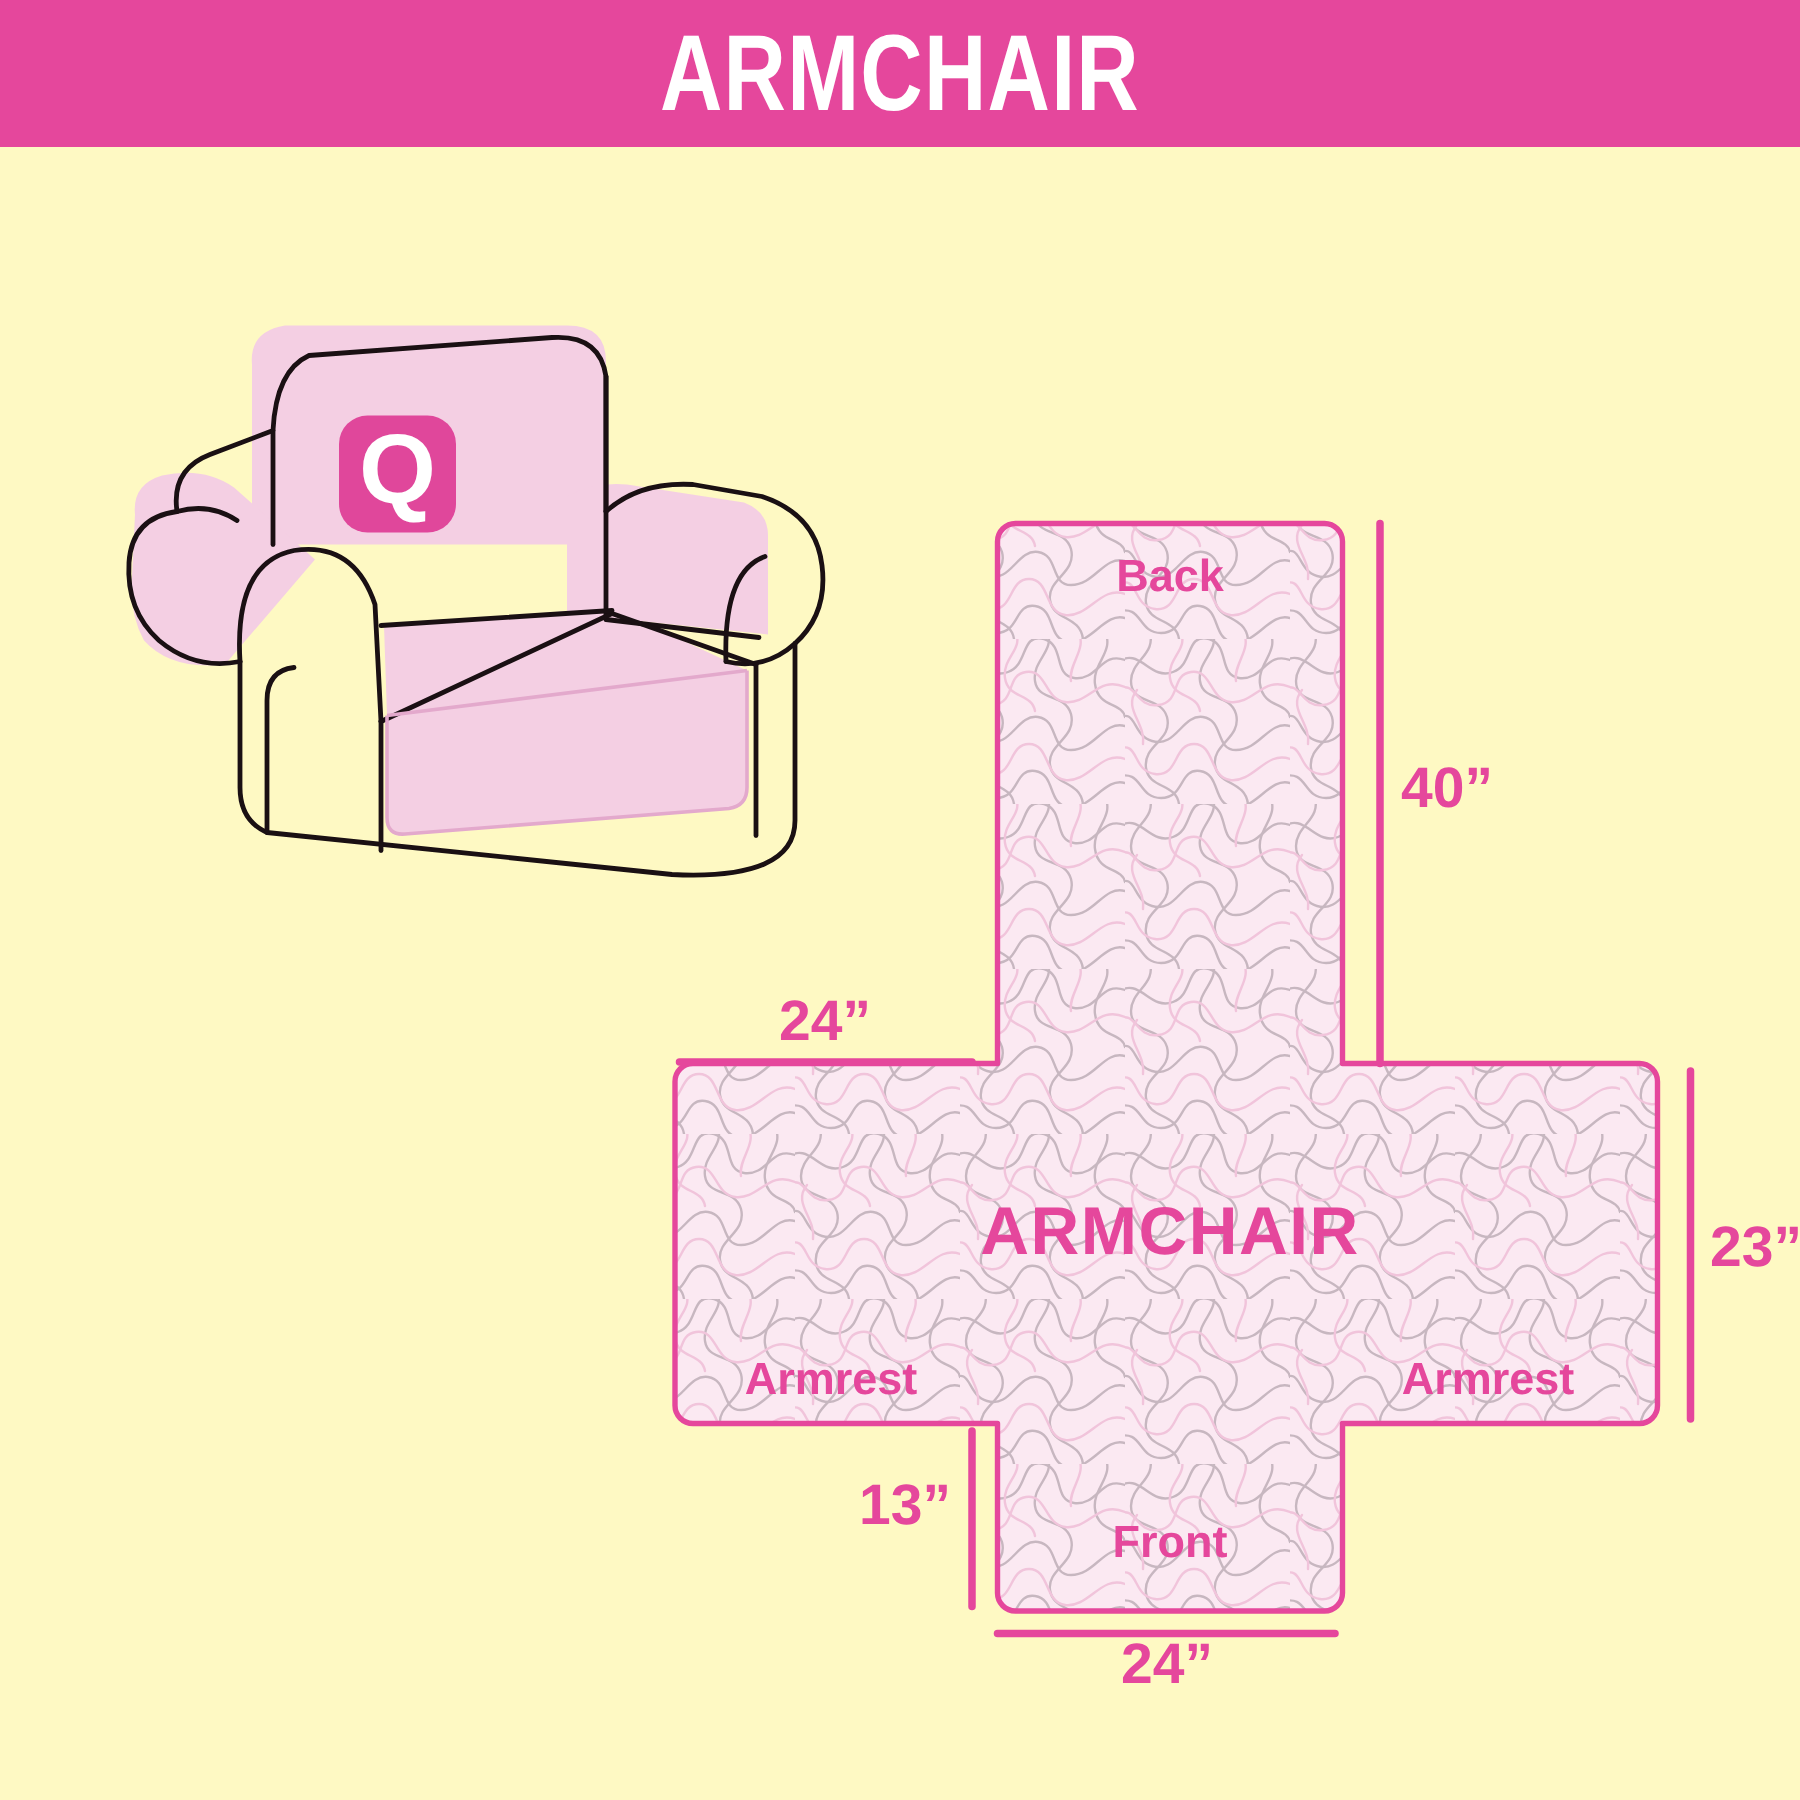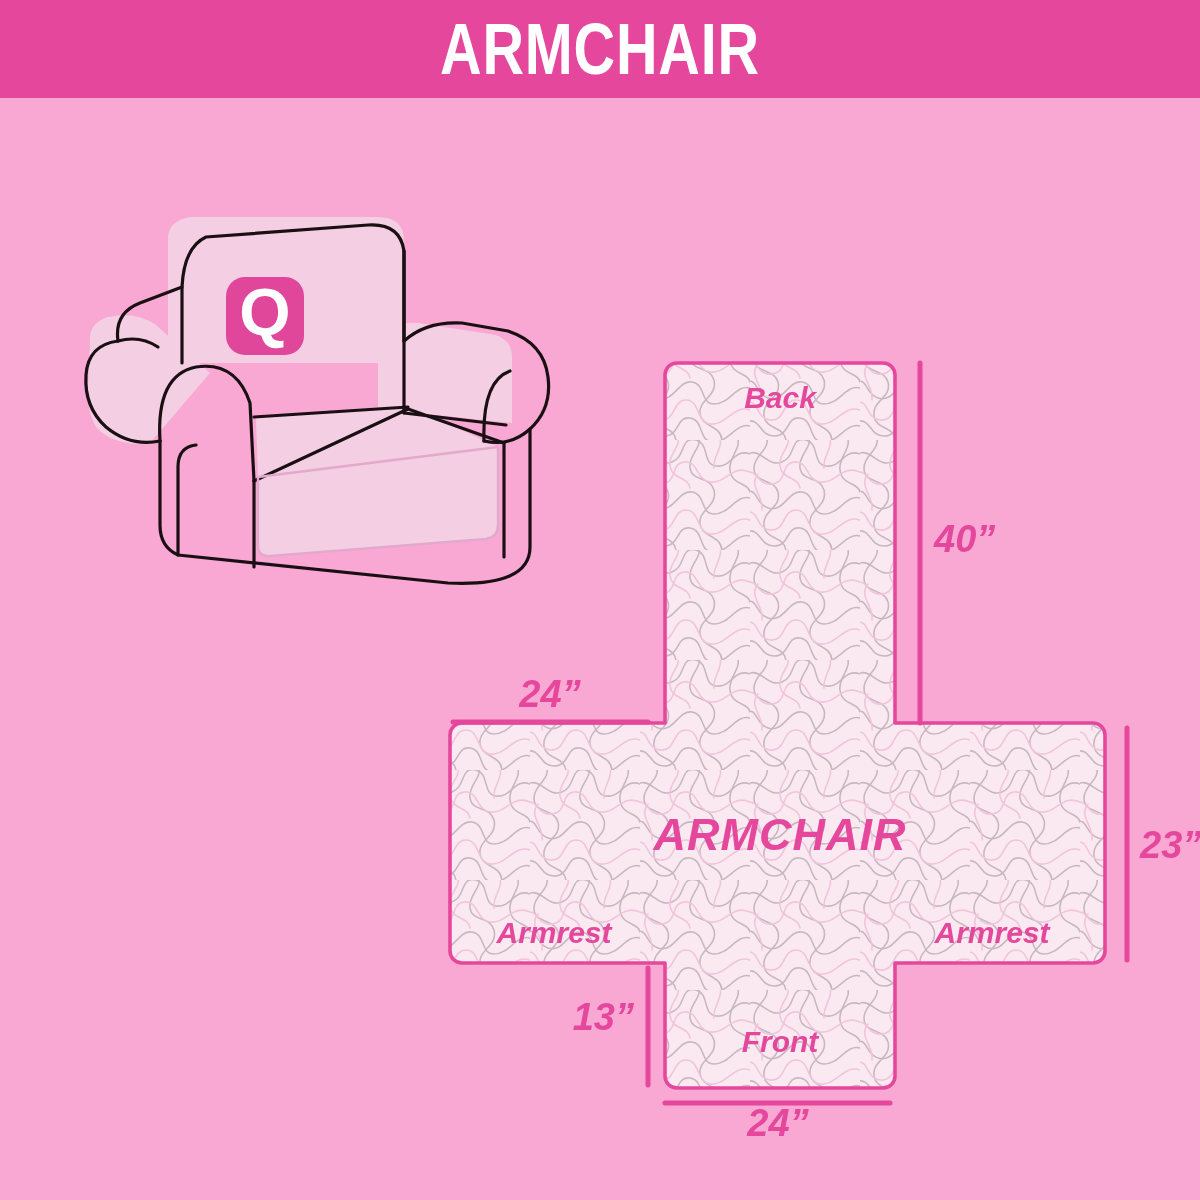--- a/index.html
+++ b/index.html
@@ -13,21 +13,21 @@
     width: 1200px;
     height: 1200px;
     overflow: hidden;
     position: relative;
   }
 
   #page {
     position: relative;
     width: 1200px;
     height: 1200px;
-    background: #f9a8d4;
+    background: #fef9c3;
   }
 
   
   #header-banner {
     position: absolute;
     left: 0;
     top: 0;
     width: 1200px;
     height: 98px;
     background: #E5479C;
@@ -54,24 +54,23 @@
     top: 195px;
     width: 510px;
     height: 440px;
   }
   #chair-illustration svg { display: block; width: 100%; height: 100%; }
 
   
   #cover-diagram {
     position: absolute;
     left: 420px;
-    top: 330px;
+    top: 316px;
     width: 780px;
     height: 810px;
-    font-style: italic;
   }
   #cover-diagram svg { display: block; width: 100%; height: 100%; }
 
   .dim-text {
     font-family: "Liberation Sans", sans-serif;
     font-weight: bold;
     fill: #E5479C;
   }
   .panel-text {
     font-family: "Liberation Sans", sans-serif;

